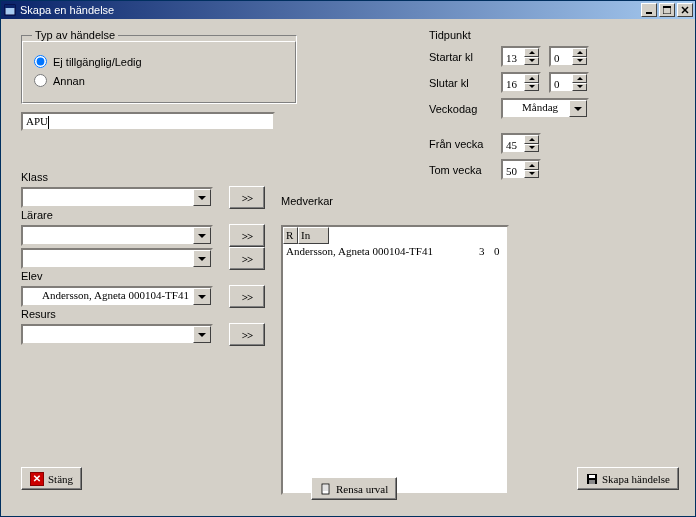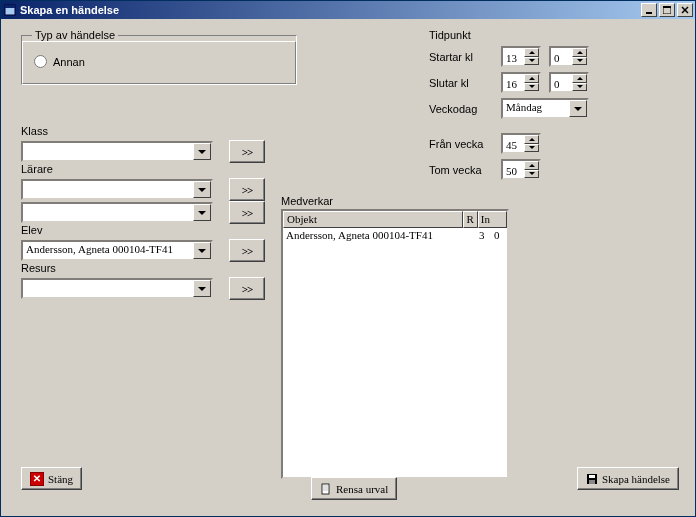--- a/index.html
+++ b/index.html
@@ -1,51 +1,51 @@
 <!DOCTYPE html>
 <html><head>
 <meta charset="utf-8">
 <style>
 html,body{margin:0;padding:0;font-family:Tahoma,Arial,sans-serif;font-size:11px;color:#000;background:#fff}
 .window{width:696px;height:517px;background:#d4d0c8;border:1px solid #002f5f;position:relative;box-sizing:border-box}
-.titlebar{height:18px;background:linear-gradient(to right,#0a246a,#a6caf0);color:#fff;display:flex;align-items:center;padding:0 2px;font-weight:bold}
+.titlebar{height:18px;background:linear-gradient(to right,#0a246a,#a6caf0);color:#fff;display:flex;align-items:center;padding:0 2px;font-weight:normal}
 .title-icon{width:14px;height:14px;margin-right:3px;display:flex;align-items:center;justify-content:center}
 .title-text{flex:1}
 .title-btns{display:flex;gap:0}
 .title-btn{width:16px;height:14px;background:#d4d0c8;border:1px solid #fff;border-right-color:#404040;border-bottom-color:#404040;font-size:9px;display:flex;align-items:center;justify-content:center;color:#000;font-family:Arial;margin-left:2px;box-sizing:border-box;font-weight:bold}
 .body{position:absolute;top:18px;left:0;right:0;bottom:0;padding:8px 12px}
 fieldset{border:1px solid #808080;border-top-color:#808080;border-left-color:#808080;border-right-color:#fff;border-bottom-color:#fff;padding:8px 10px 10px;margin:0;position:relative}
 fieldset::after{content:"";position:absolute;inset:0;border:1px solid #fff;border-top-color:#fff;border-left-color:#fff;border-right-color:#808080;border-bottom-color:#808080;pointer-events:none}
 legend{padding:0 3px;background:#d4d0c8}
 .radio-row{display:flex;align-items:center;margin:6px 0}
 .radio-row input{margin:0 6px 0 2px}
 .textfield{border:2px inset #d4d0c8;background:#fff;height:19px;padding:1px 3px;font:11px Tahoma;box-sizing:border-box}
 .label{margin-bottom:3px;display:block}
 .combo{display:flex;width:192px;height:21px;border:2px inset #d4d0c8;background:#fff;box-sizing:border-box}
-.combo-text{flex:1;padding:1px 3px;font:11px Tahoma;overflow:hidden;white-space:nowrap}
+.combo-text{flex:1;padding:1px 19px;font:11px Tahoma;overflow:hidden;white-space:nowrap}
 .combo-arrow{width:16px;background:#d4d0c8;border:1px solid #fff;border-right-color:#404040;border-bottom-color:#404040;display:flex;align-items:center;justify-content:center}
 .btn{background:#d4d0c8;border:1px solid #fff;border-right-color:#404040;border-bottom-color:#404040;box-shadow:inset -1px -1px #808080;height:23px;padding:0 8px;display:inline-flex;align-items:center;font:11px Tahoma;cursor:default;box-sizing:border-box}
 .btn-add{width:36px;justify-content:center;font-weight:bold}
 .btn-add span{letter-spacing:-1px}
 .left-col{position:absolute;left:20px;top:10px;width:260px}
 .event-type{width:254px}
 .apu-field{width:254px;margin-top:8px}
 .selector-block{}
 .selector-row{display:flex;align-items:center;gap:16px}
 .right-top{position:absolute;left:428px;top:10px}
 .tp-label{margin-bottom:4px}
 .tp-row{display:flex;align-items:center;margin:5px 0}
 .tp-row .lbl{width:72px}
 .spin{display:flex;height:21px;border:2px inset #d4d0c8;background:#fff;box-sizing:border-box;width:40px}
 .spin-text{flex:1;padding:4px 3px;font:11px Tahoma}
 .spin-btns{width:15px;display:flex;flex-direction:column;background:#d4d0c8}
 .spin-btn{flex:1;border:1px solid #fff;border-right-color:#404040;border-bottom-color:#404040;display:flex;align-items:center;justify-content:center;font-size:5px}
 .weekday-combo{width:88px;height:21px}
 .medverkar{position:absolute;left:280px;top:176px}
-.medverkar-label{display:block;margin-bottom:2px}
+.medverkar-label{display:block;margin-bottom:18px}
 .table-box{border:2px inset #d4d0c8;background:#fff;width:228px;height:270px;box-sizing:border-box;overflow:hidden}
 .thead{display:flex;height:17px}
 .th{background:#d4d0c8;border:1px solid #fff;border-right-color:#404040;border-bottom-color:#404040;font:11px Tahoma;padding:1px 3px;box-sizing:border-box;overflow:hidden}
 .trow{display:flex;height:16px}
 .td{padding:1px 3px;font:11px Tahoma;box-sizing:border-box;overflow:hidden;white-space:nowrap}
 .close-btn{position:absolute;left:20px;bottom:26px}
 .rensa-btn{position:absolute;left:310px;bottom:16px}
 .skapa-btn{position:absolute;right:16px;bottom:26px}
 .icon-x{width:12px;height:12px;background:#c00;color:#fff;display:flex;align-items:center;justify-content:center;font-weight:bold;font-size:10px;margin-right:4px;border:1px solid #800}
 .icon-doc{width:12px;height:12px;margin-right:4px;display:flex;align-items:center;justify-content:center;font-size:11px}
@@ -87,25 +87,32 @@
         </div>
     </div>
   </div>
 
   <div class="body">
 
     <div class="left-col">
       <fieldset class="event-type">
         <legend>Typ av händelse</legend>
         <label class="radio-row">
+          <input type="radio" name="et" checked="" style="">
+          <span>Ej tillgänglig/Ledig</span>
+        </label>
+        <label class="radio-row">
           <input type="radio" name="et" style="">
           <span>Annan</span>
         </label>
       </fieldset>
 
+      <div class="textfield apu-field">
+        <span>APU</span><span class="cursor"></span>
+      </div>
 
       <div class="selector-block" style="margin-top:40px">
         <span class="label">Klass</span>
         <div class="selector-row">
           <div class="combo">
             <div class="combo-text"></div>
             <div class="combo-arrow">
                 <div class="tri-down"></div>
               </div>
           </div>
@@ -270,21 +277,20 @@
               </div>
             </div>
         </div>
       </div>
     </div>
 
     <div class="medverkar">
       <span class="medverkar-label">Medverkar</span>
       <div class="table-box">
         <div class="thead">
-          <div class="th" style="width:194px">Objekt</div>
           <div class="th" style="width:15px;padding:1px 2px">R</div>
           <div class="th" style="width:31px;padding:1px 2px">In</div>
         </div>
         <div class="trow">
           <div class="td" style="width:194px">Andersson, Agneta 000104-TF41</div>
           <div class="td" style="width:15px;padding:1px 2px">3</div>
           <div class="td" style="width:15px;padding:1px 2px">0</div>
         </div>
       </div>
     </div>

